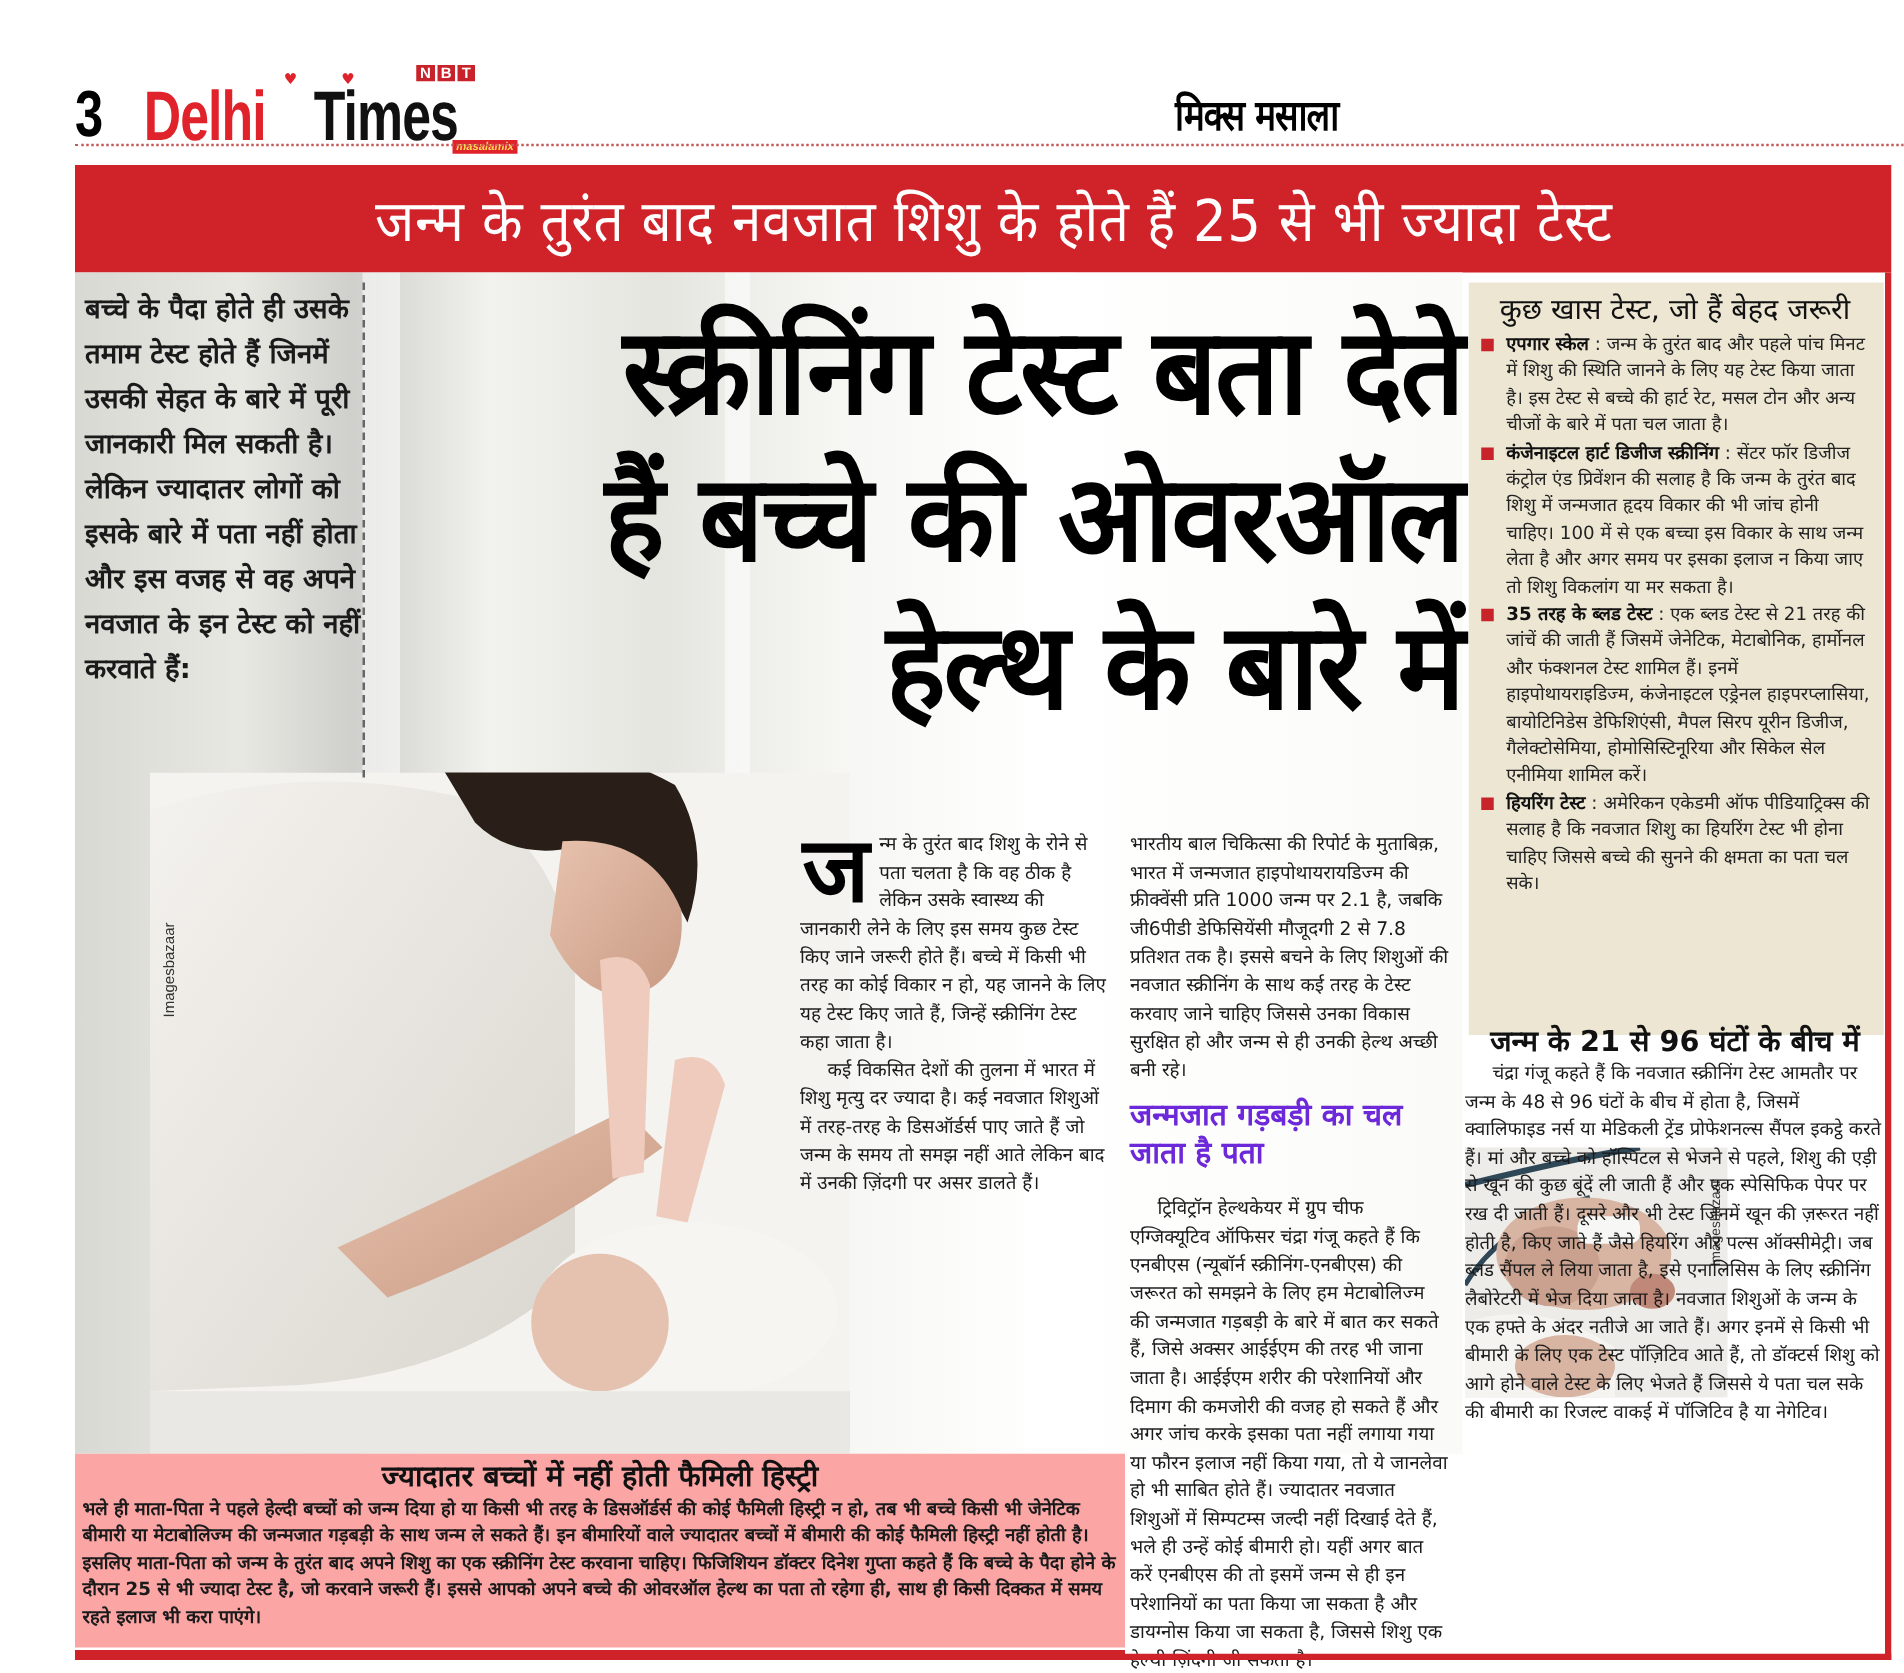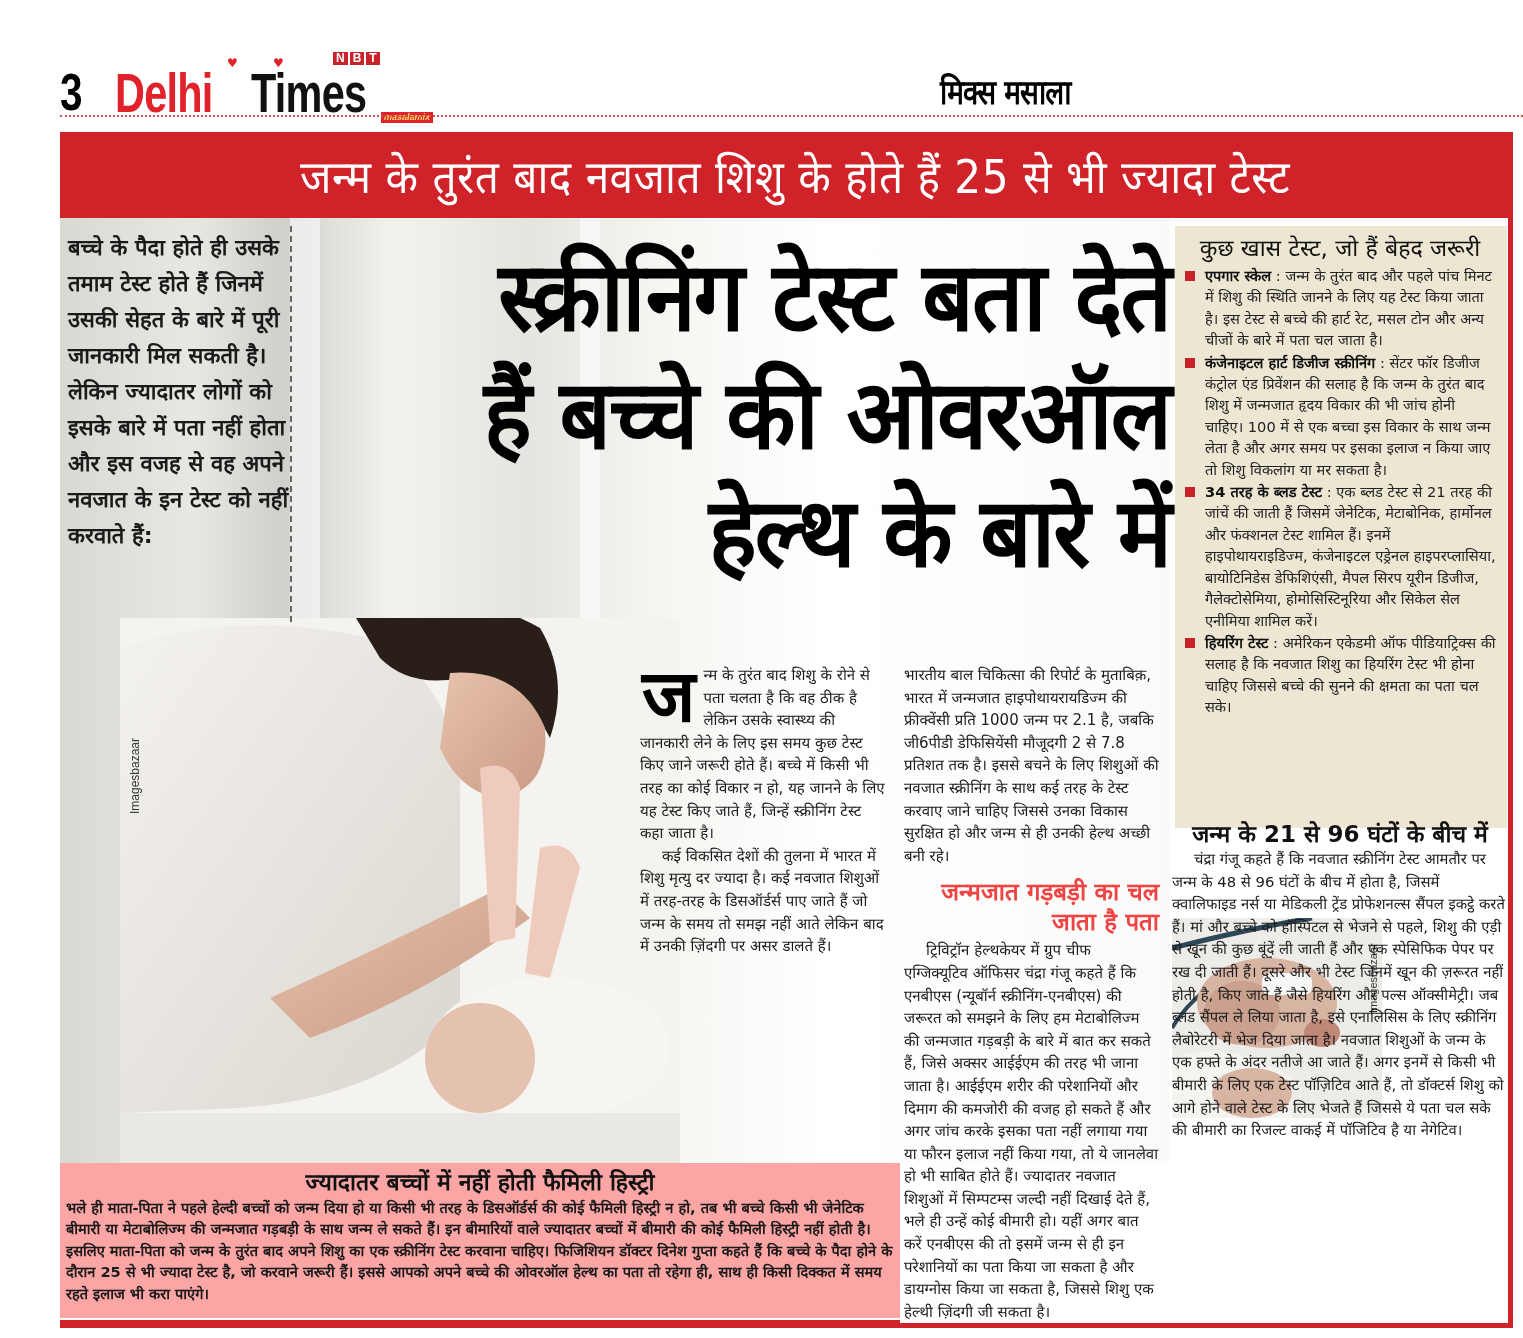--- a/index.html
+++ b/index.html
@@ -8,21 +8,21 @@
 
   
   .masthead { position: absolute; left: 60px; top: 40px; width: 1463px; height: 76px; }
   .page-no { position: absolute; left: 0; top: 22px; font-family: "Liberation Sans", sans-serif; font-weight: 700; font-size: 52px; color: #000; transform: scaleX(0.78); transform-origin: left; letter-spacing: -1px; }
   .logo { position: absolute; left: 55px; top: 20px; height: 60px; }
   .logo-delhi { position: absolute; left: 0; top: 0; font-family: "Liberation Sans", sans-serif; font-weight: 700; font-size: 56px; color: #e0222b; transform: scaleX(0.74); transform-origin: left; letter-spacing: -1px; white-space: nowrap; }
   .logo-times { position: absolute; left: 136px; top: 0; font-family: "Liberation Sans", sans-serif; font-weight: 700; font-size: 56px; color: #111; transform: scaleX(0.74); transform-origin: left; letter-spacing: -1px; white-space: nowrap; }
   .logo-nbt { position: absolute; left: 218px; top: -8px; display: flex; gap: 2px; }
   .logo-nbt span { background: #c8232b; color: #fff; font-family: "Liberation Sans", sans-serif; font-weight: 700; font-size: 12px; padding: 0 3px; line-height: 13px; }
   .logo-heart { position: absolute; color: #e0222b; font-size: 12px; }
-  .logo-masala { position: absolute; left: 247px; top: 52px; background: #e0222b; color: #ffdf5a; font-family: "Liberation Sans", sans-serif; font-style: italic; font-weight: 700; font-size: 9px; padding: 0 3px; line-height: 11px; margin-left: 19px; }
+  .logo-masala { position: absolute; left: 247px; top: 52px; background: #e0222b; color: #ffdf5a; font-family: "Liberation Sans", sans-serif; font-style: italic; font-weight: 700; font-size: 9px; padding: 0 3px; line-height: 11px; }
   .section-label { position: absolute; left: 880px; top: 28px; font-weight: 700; font-size: 34px; color: #000; transform: scaleX(0.82); transform-origin: left; letter-spacing: -1px; }
   .mast-rule { position: absolute; left: 0; top: 75px; width: 1463px; border-top: 2px dotted #c65a5a; }
 
   
   .banner { position: absolute; left: 60px; top: 132px; width: 1453px; height: 86px; background: #cf2229; display: flex; align-items: center; justify-content: center; padding-left: 17px; }
   .banner-text { color: #fff; font-size: 46px; font-weight: 400; white-space: nowrap; letter-spacing: 0.5px; transform: scaleX(0.92); }
 
   
   .frame { position: absolute; left: 60px; top: 218px; width: 1453px; height: 1110px; border-right: 5px solid #cf2229; border-bottom: 5px solid #cf2229; }
 
@@ -41,21 +41,21 @@
   .headline { position: absolute; left: 300px; top: 238px; width: 870px; font-weight: 900; font-size: 96px; line-height: 118px; color: #000; letter-spacing: -2px; text-align: right; }
   .headline span { display: block; white-space: nowrap; transform: scaleX(0.94); transform-origin: right; }
 
   
   .col { position: absolute; font-family: "DejaVu Sans", sans-serif; font-size: 15px; line-height: 22.6px; color: #1a1a1a; }
   .col p { text-indent: 0; }
   .col p.indent { text-indent: 22px; }
   .col-a { left: 640px; top: 664px; width: 246px; }
   .col-b { left: 904px; top: 664px; width: 255px; }
   .dropcap { float: left; font-size: 72px; line-height: 60px; font-weight: 900; margin: 2px 8px 0 2px; color: #000; }
-  .subhead-b { font-size: 24px; line-height: 30px; text-align: right; margin: 10px 0 2px; color: #ef4444; }
+  .subhead-b { font-size: 24px; line-height: 30px; text-align: left; margin: 10px 0 18px; color: #6d28d9; }
 
   
   .sidebar { position: absolute; left: 1175px; top: 226px; width: 332px; height: 602px; background: #ece6d3; padding: 6px 10px 0 8px; }
   .sidebar-title { font-size: 23px; line-height: 32px; text-align: center; color: #111; white-space: nowrap; }
   .sidebar-item { position: relative; padding-left: 22px; font-size: 14.6px; line-height: 21.4px; margin-top: 1px; color: #222; }
   .bullet { position: absolute; left: 2px; top: 6px; width: 10px; height: 10px; background: #c8232b; }
   .sidebar-item b { font-weight: 700; color: #111; }
 
   
   .hours-title { position: absolute; left: 1180px; top: 820px; width: 320px; text-align: center; font-size: 23px; line-height: 28px; color: #111; white-space: nowrap; }
@@ -159,21 +159,21 @@
   <div class="sidebar-item">
     <span class="bullet"></span>
     <b>एपगार स्केल</b><span> : जन्म के तुरंत बाद और पहले पांच मिनट में शिशु की स्थिति जानने के लिए यह टेस्ट किया जाता है। इस टेस्ट से बच्चे की हार्ट रेट, मसल टोन और अन्य चीजों के बारे में पता चल जाता है।</span>
   </div>
   <div class="sidebar-item">
     <span class="bullet"></span>
     <b>कंजेनाइटल हार्ट डिजीज स्क्रीनिंग</b><span> : सेंटर फॉर डिजीज कंट्रोल एंड प्रिवेंशन की सलाह है कि जन्म के तुरंत बाद शिशु में जन्मजात हृदय विकार की भी जांच होनी चाहिए। 100 में से एक बच्चा इस विकार के साथ जन्म लेता है और अगर समय पर इसका इलाज न किया जाए तो शिशु विकलांग या मर सकता है।</span>
   </div>
   <div class="sidebar-item">
     <span class="bullet"></span>
-    <b>34 तरह के ब्लड टेस्ट</b><span> : एक ब्लड टेस्ट से 21 तरह की जांचें की जाती हैं जिसमें जेनेटिक, मेटाबोनिक, हार्मोनल और फंक्शनल टेस्ट शामिल हैं। इनमें हाइपोथायराइडिज्म, कंजेनाइटल एड्रेनल हाइपरप्लासिया, बायोटिनिडेस डेफिशिएंसी, मैपल सिरप यूरीन डिजीज, गैलेक्टोसेमिया, होमोसिस्टिनूरिया और सिकेल सेल एनीमिया शामिल करें।</span>
+    <b>35 तरह के ब्लड टेस्ट</b><span> : एक ब्लड टेस्ट से 21 तरह की जांचें की जाती हैं जिसमें जेनेटिक, मेटाबोनिक, हार्मोनल और फंक्शनल टेस्ट शामिल हैं। इनमें हाइपोथायराइडिज्म, कंजेनाइटल एड्रेनल हाइपरप्लासिया, बायोटिनिडेस डेफिशिएंसी, मैपल सिरप यूरीन डिजीज, गैलेक्टोसेमिया, होमोसिस्टिनूरिया और सिकेल सेल एनीमिया शामिल करें।</span>
   </div>
   <div class="sidebar-item">
     <span class="bullet"></span>
     <b>हियरिंग टेस्ट</b><span> : अमेरिकन एकेडमी ऑफ पीडियाट्रिक्स की सलाह है कि नवजात शिशु का हियरिंग टेस्ट भी होना चाहिए जिससे बच्चे की सुनने की क्षमता का पता चल सके।</span>
   </div>
 </aside>
 
 <h3 class="hours-title">जन्म के 21 से 96 घंटों के बीच में</h3>
 <div class="hours-text">
   <div style="height:68px;"></div>

